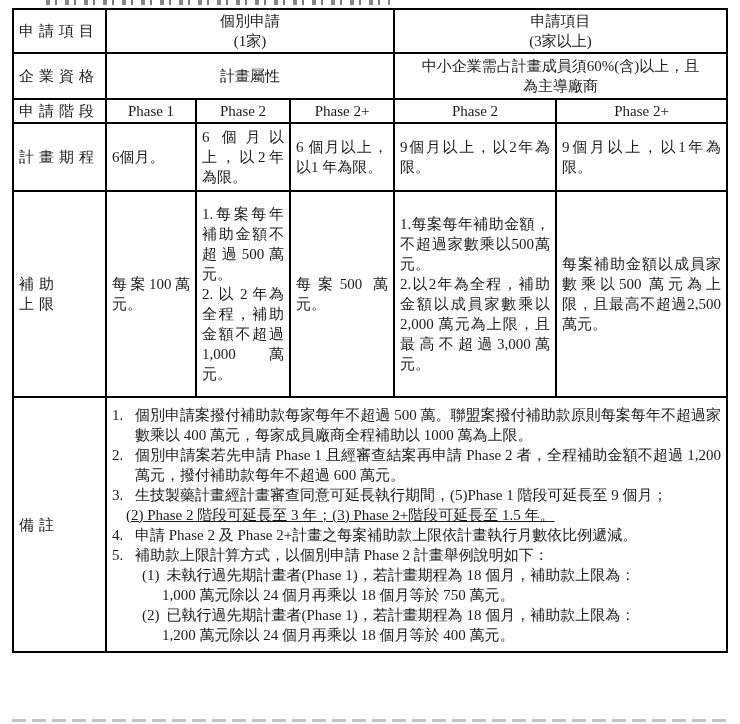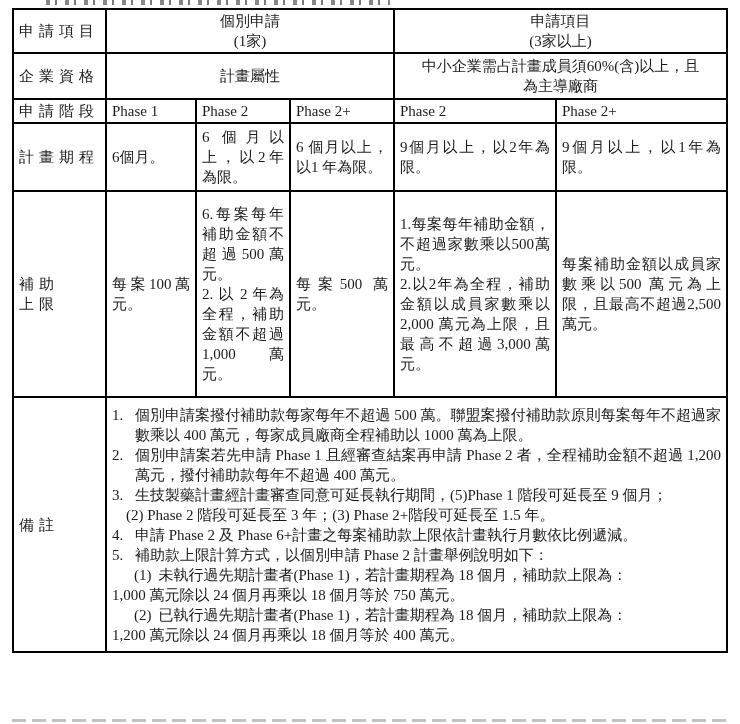--- a/index.html
+++ b/index.html
@@ -21,30 +21,30 @@
     position:absolute;left:12px;top:8px;width:714px;
     border-collapse:collapse;table-layout:fixed;
   }
   .grid td{
     border:2px solid #000;padding:1px 5px;vertical-align:middle;
     line-height:20px;overflow:hidden;
   }
   .label{text-align:left;letter-spacing:5px;white-space:pre-line;}
   .center{text-align:center;white-space:pre-line;}
   .top{vertical-align:top;font-family:Liberation Serif, serif;}
-  .phase{text-align:left;margin-left:24px;}
+  .phase{text-align:center;margin-left:24px;}
   .duration{vertical-align:top;text-align:justify;}
   .subsidy{vertical-align:top;text-align:justify;padding:2px 4px;}
   .remarks-cell{vertical-align:top;padding:3px 8px 3px 10px;line-height:19px;}
   .note{position:relative;padding-left:23px;text-align:justify;}
   .note .no{position:absolute;left:0;top:0;}
-  .subline{margin-left:14px;}
-  .ex{margin-left:22px;white-space:nowrap;}
+  .subline{margin-left:14px;text-decoration:underline;}
+  .ex{margin-left:30px;white-space:nowrap;}
   .ex .no{margin-right:7px;}
-  .calc{white-space:nowrap;}
+  .calc{margin-left:50px;white-space:nowrap;}
 </style>
 </head>
 <body>
 
 <div class="clip-top"></div>
 
 <table class="grid">
   <colgroup>
     <col style="width:93px">
       <col style="width:90px">
@@ -87,46 +87,46 @@
     <td class="duration">6 個月以上，以1 年為限。</td>
     <td class="duration">9個月以上，以2年為限。</td>
     <td class="duration">9個月以上，以1年為限。</td>
   </tr>
 
   <tr style="height:206px">
     <td class="label top">補助
 上限</td>
     <td class="subsidy">每案100萬元。</td>
     <td class="subsidy">
-      <div>6.每案每年補助金額不超過500萬元。</div>
+      <div>1.每案每年補助金額不超過500萬元。</div>
       <div>2. 以 2 年為全程，補助金額不超過 1,000 萬元。</div>
     </td>
     <td class="subsidy">每案500 萬元。</td>
     <td class="subsidy">
       <div>1.每案每年補助金額，不超過家數乘以500萬元。</div>
       <div>2.以2年為全程，補助金額以成員家數乘以 2,000 萬元為上限，且最高不超過3,000萬元。</div>
     </td>
     <td class="subsidy">每案補助金額以成員家數乘以500 萬元為上限，且最高不超過2,500萬元。</td>
   </tr>
 
   <tr style="height:255px">
     <td class="label top">備註</td>
     <td class="remarks-cell" colspan="5">
       <div class="note">
         <span class="no">1.</span><span>個別申請案撥付補助款每家每年不超過 500 萬。聯盟案撥付補助款原則每案每年不超過家數乘以 400 萬元，每家成員廠商全程補助以 1000 萬為上限。</span>
       </div>
       <div class="note">
-        <span class="no">2.</span><span>個別申請案若先申請 Phase 1 且經審查結案再申請 Phase 2 者，全程補助金額不超過 1,200 萬元，撥付補助款每年不超過 400 萬元。</span>
+        <span class="no">2.</span><span>個別申請案若先申請 Phase 1 且經審查結案再申請 Phase 2 者，全程補助金額不超過 1,200 萬元，撥付補助款每年不超過 600 萬元。</span>
       </div>
       <div class="note">
         <span class="no">3.</span><span>生技製藥計畫經計畫審查同意可延長執行期間，(5)Phase 1 階段可延長至 9 個月；</span>
       </div>
       <div class="subline">(2) Phase 2 階段可延長至 3 年；(3) Phase 2+階段可延長至 1.5 年。</div>
       <div class="note">
-        <span class="no">4.</span><span>申請 Phase 2 及 Phase 6+計畫之每案補助款上限依計畫執行月數依比例遞減。</span>
+        <span class="no">4.</span><span>申請 Phase 2 及 Phase 2+計畫之每案補助款上限依計畫執行月數依比例遞減。</span>
       </div>
       <div class="note">
         <span class="no">5.</span><span>補助款上限計算方式，以個別申請 Phase 2 計畫舉例說明如下：</span>
       </div>
       <div class="ex">
         <span class="no">(1)</span><span>未執行過先期計畫者(Phase 1)，若計畫期程為 18 個月，補助款上限為：</span>
       </div>
       <div class="calc">1,000 萬元除以 24 個月再乘以 18 個月等於 750 萬元。</div>
       <div class="ex">
         <span class="no">(2)</span><span>已執行過先期計畫者(Phase 1)，若計畫期程為 18 個月，補助款上限為：</span>

